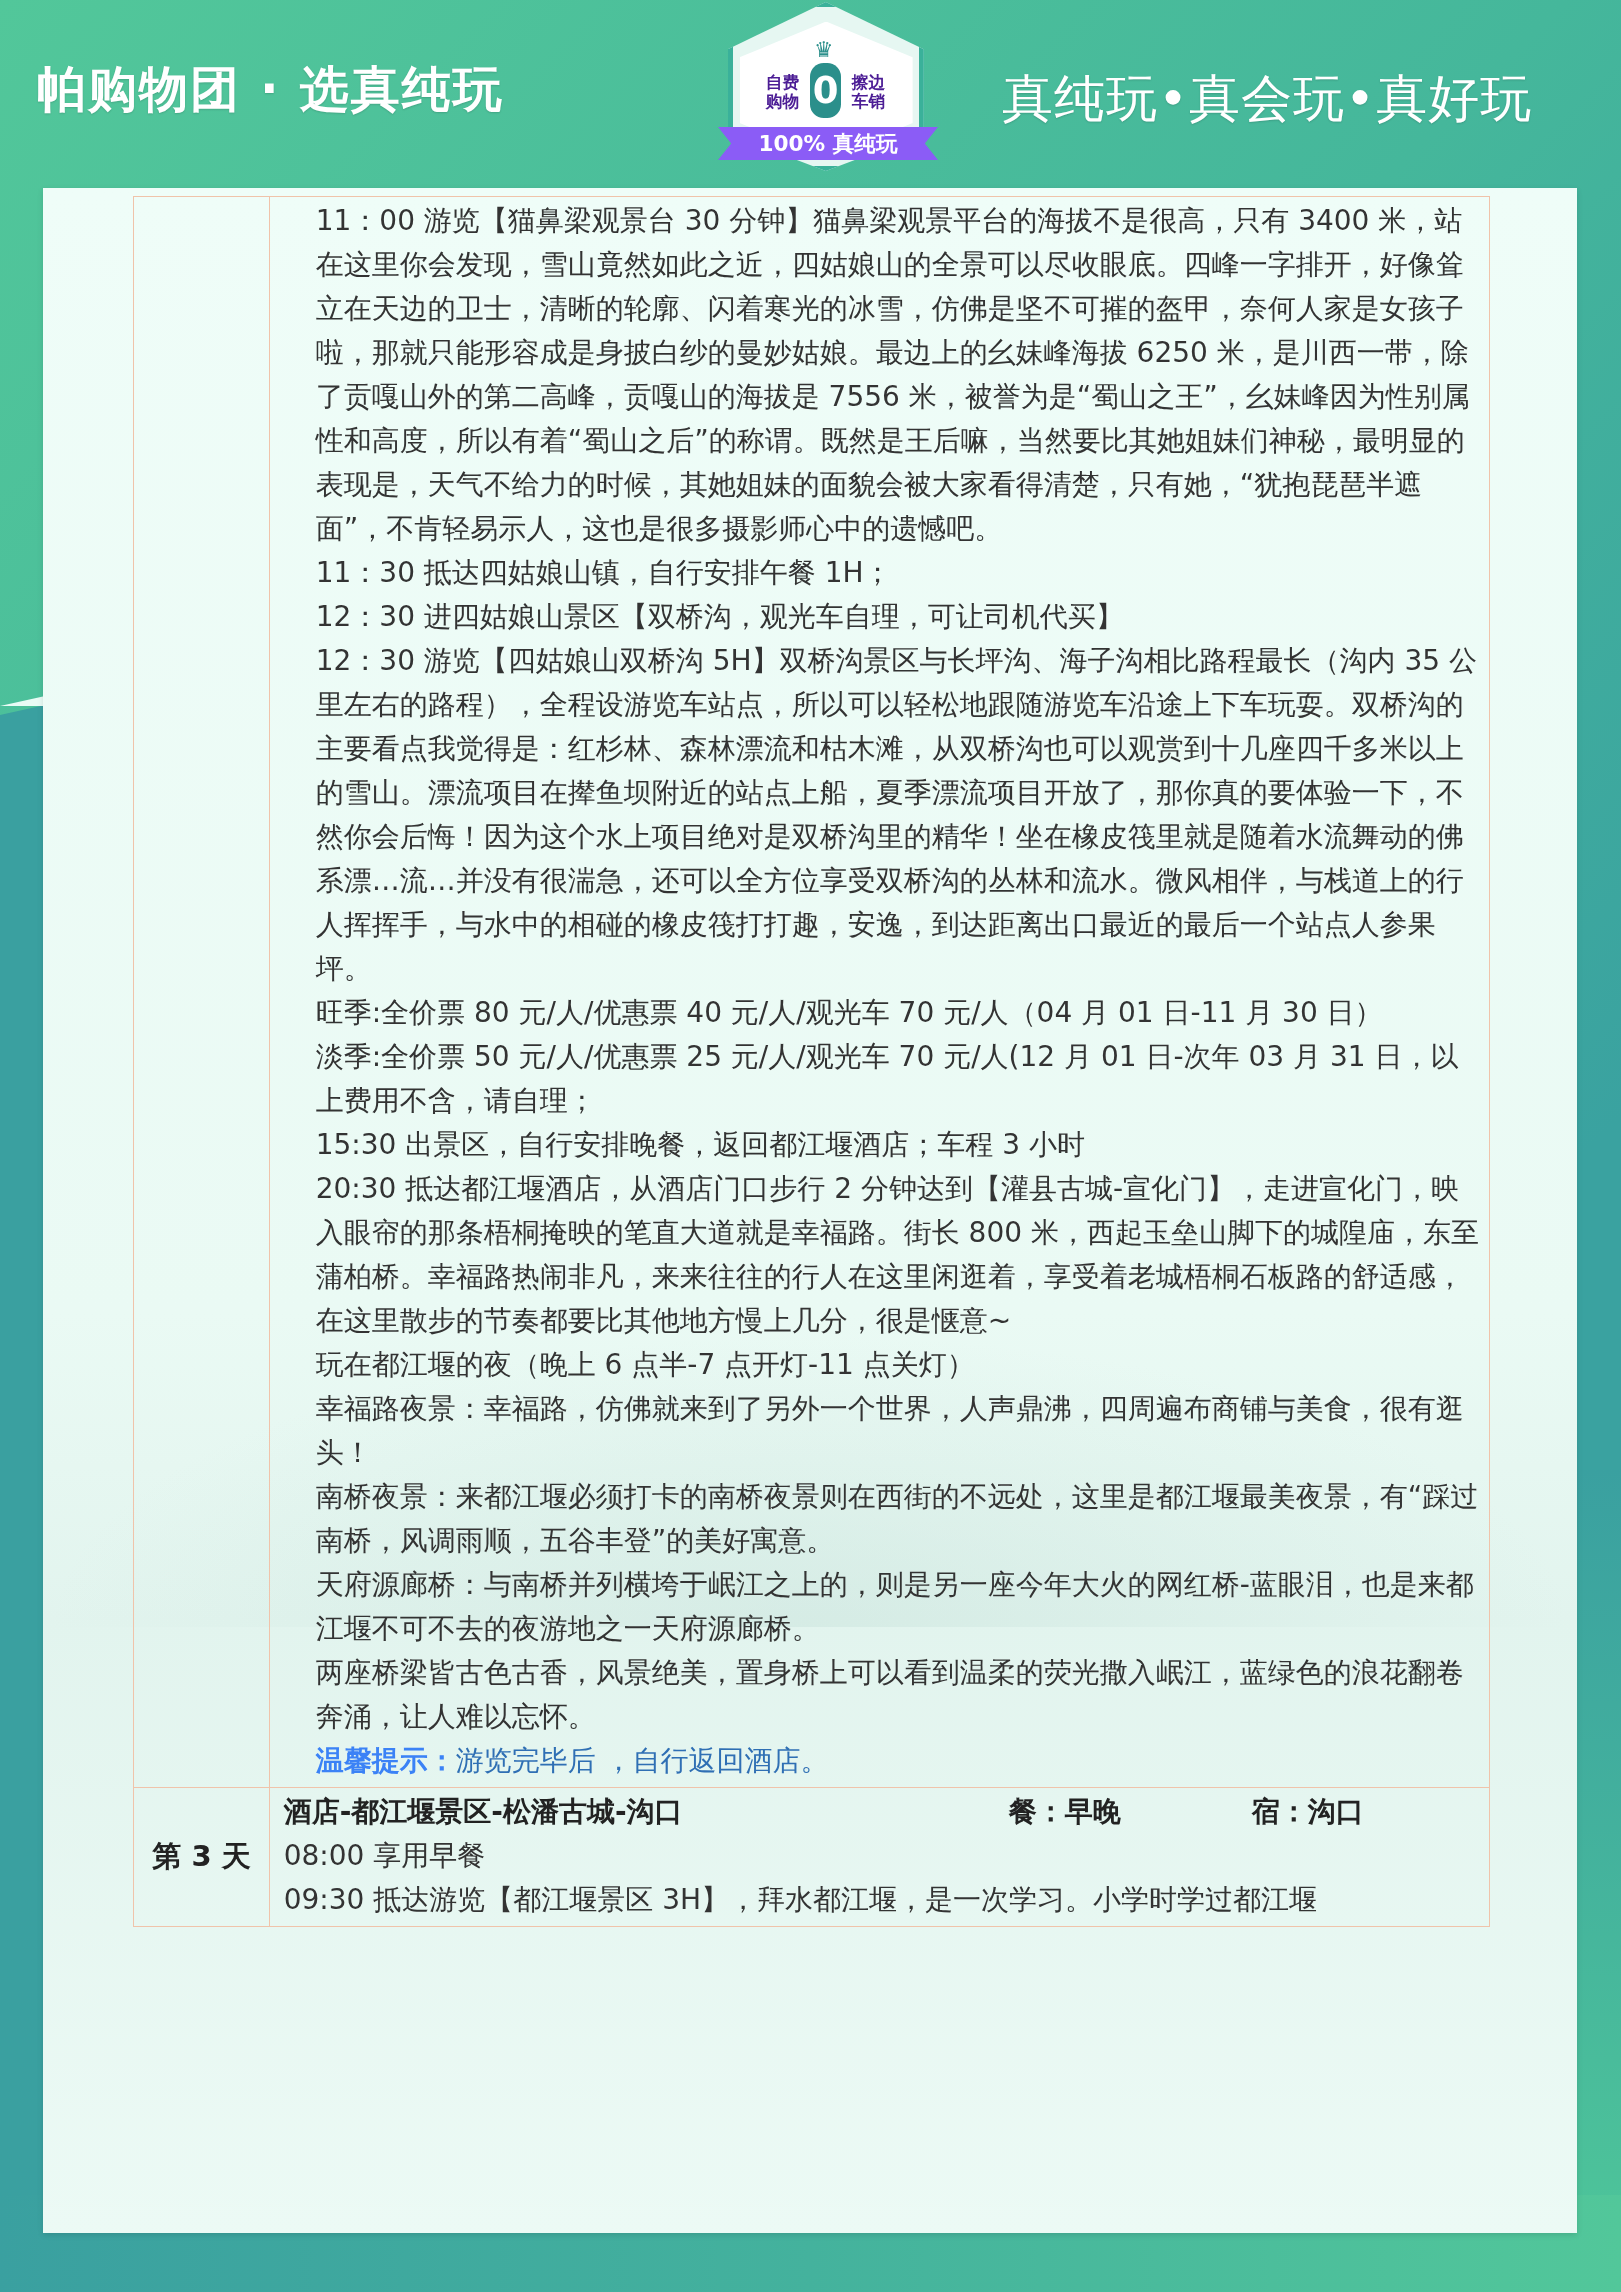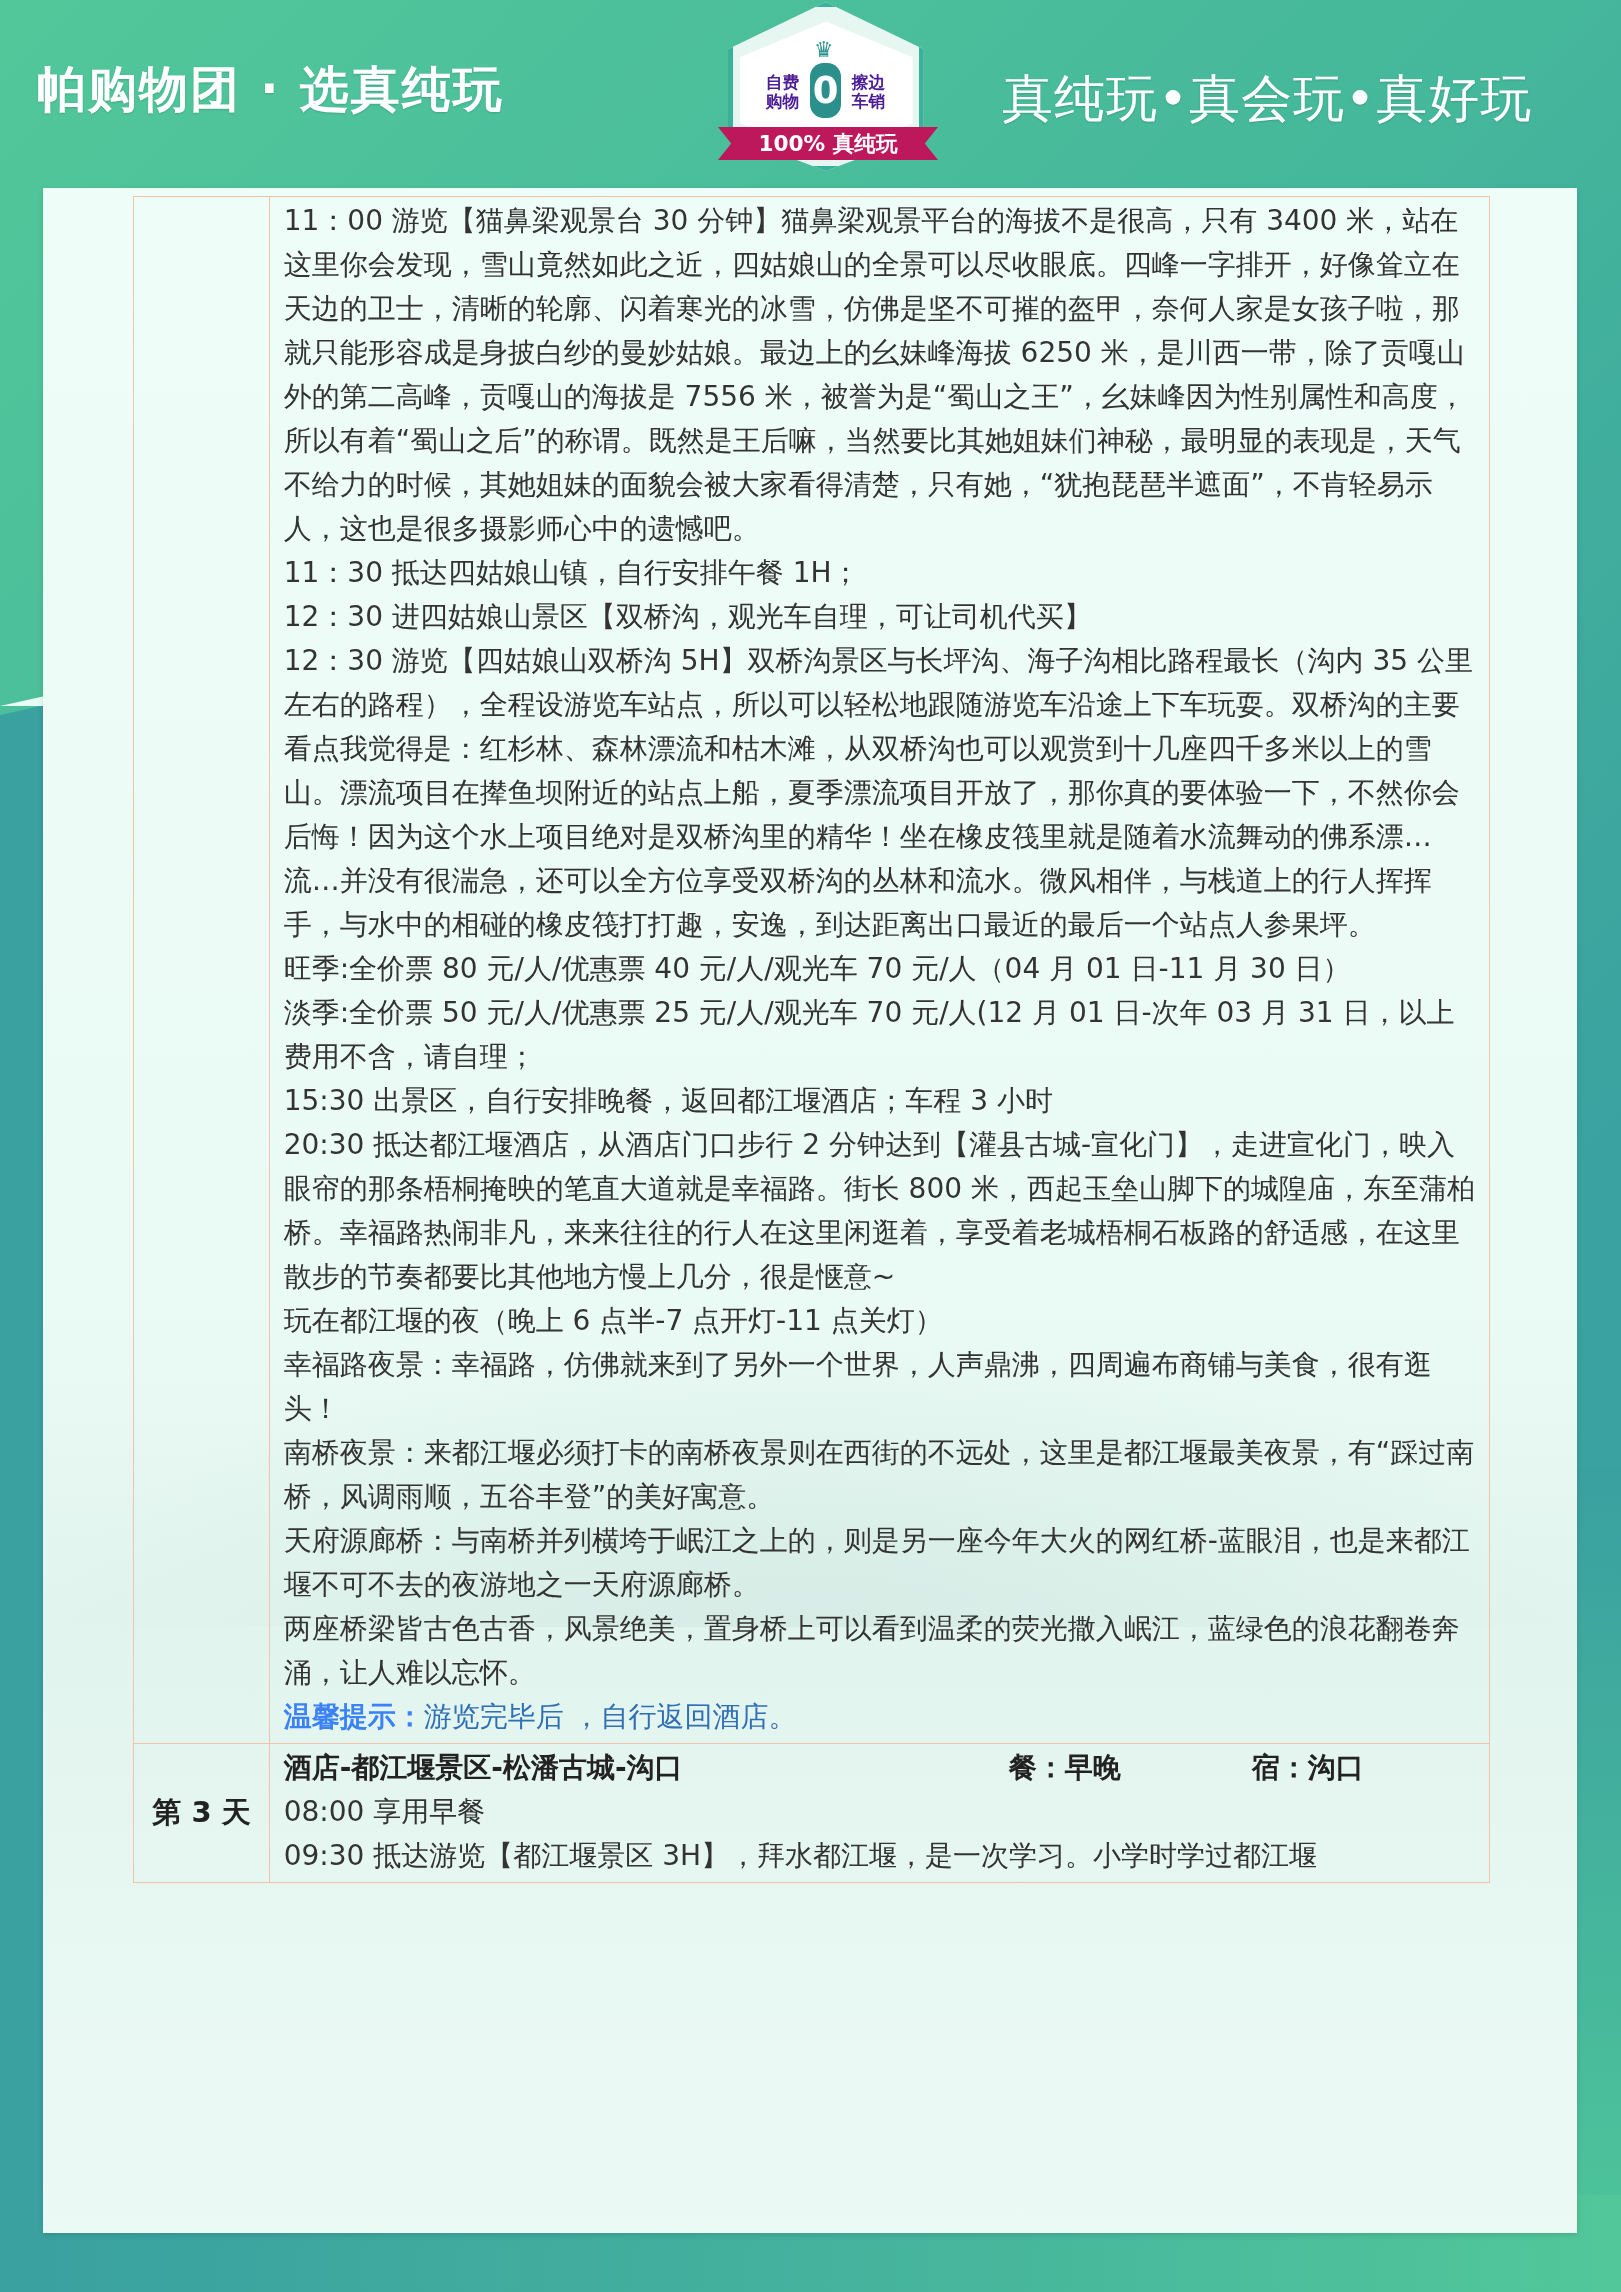--- a/index.html
+++ b/index.html
@@ -62,21 +62,21 @@
   }
   .badge-text-l { left: 45px; }
   .badge-text-r { left: 131px; }
   .badge-zero {
     position: absolute; left: 92px; top: 61px; width: 31px; height: 55px;
     background: #2b8f8b; border-radius: 13.7px; color: #ffffff;
     font-size: 37px; font-weight: bold; text-align: center; line-height: 55px;
   }
   .badge-ribbon {
     position: absolute; left: 0; top: 125px; width: 220px; height: 33px;
-    background: #be185d; color: #ffffff; font-size: 21.6px; font-weight: bold;
+    background: #8b5cf6; color: #ffffff; font-size: 21.6px; font-weight: bold;
     text-align: center; line-height: 33px;
     clip-path: polygon(0 0, 100% 0, 94% 50%, 100% 100%, 0 100%, 6% 50%);
   }
 
   
   .paper {
     position: absolute; left: 43px; top: 188px; width: 1534px; height: 2045px;
     background: linear-gradient(180deg, #effdf8 0%, #eafaf4 55%, #e2f4ee 70%, #ecfaf5 100%);
     box-shadow: 0 2px 5.9px rgba(0,0,0,0.12);
   }
@@ -85,21 +85,21 @@
     background: radial-gradient(ellipse at 50% 100%, rgba(190,220,212,0.35), rgba(255,255,255,0) 70%);
     pointer-events: none;
   }
 
   
   .itinerary {
     position: absolute; left: 133px; top: 196px; width: 1355px;
     border: 1px solid #f0c3aa; border-collapse: collapse;
   }
   .row { display: flex; border-top: 1px solid #f0c3aa; }
-  .row:first-child { border-top: none; }
+  .row:first-child { border-top: none; gap: 32px; }
   .day-cell {
     width: 135px; flex: none; border-right: 1px solid #f0c3aa;
     display: flex; align-items: center; justify-content: center;
     font-weight: bold; font-size: 29px; color: #222;
   }
   .content-cell {
     flex: 1; padding: 2px 9.8px 3.9px 13.7px;
     font-size: 28px; line-height: 44px; color: #333;
   }
   .content-cell p { margin: 0; }

